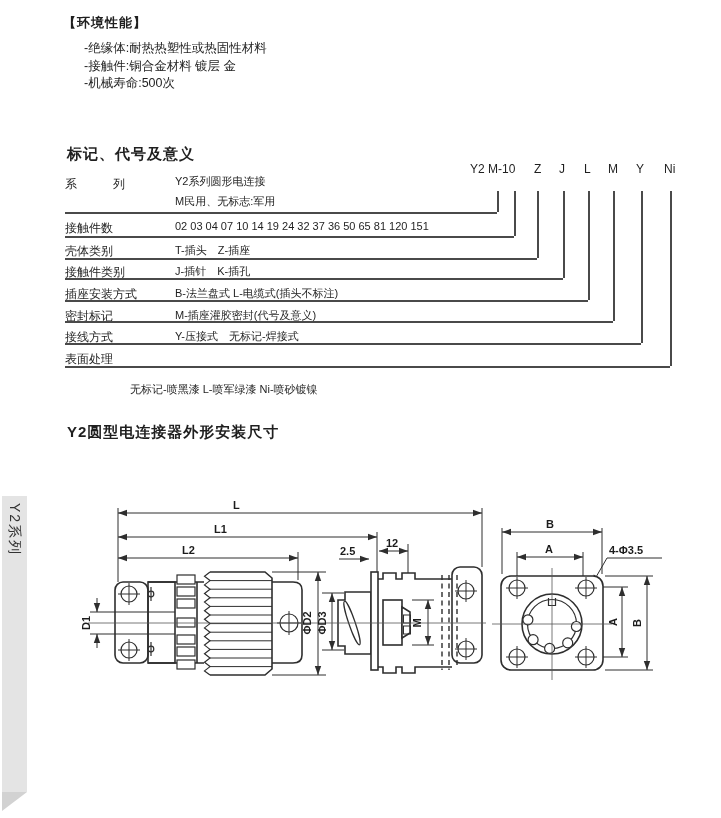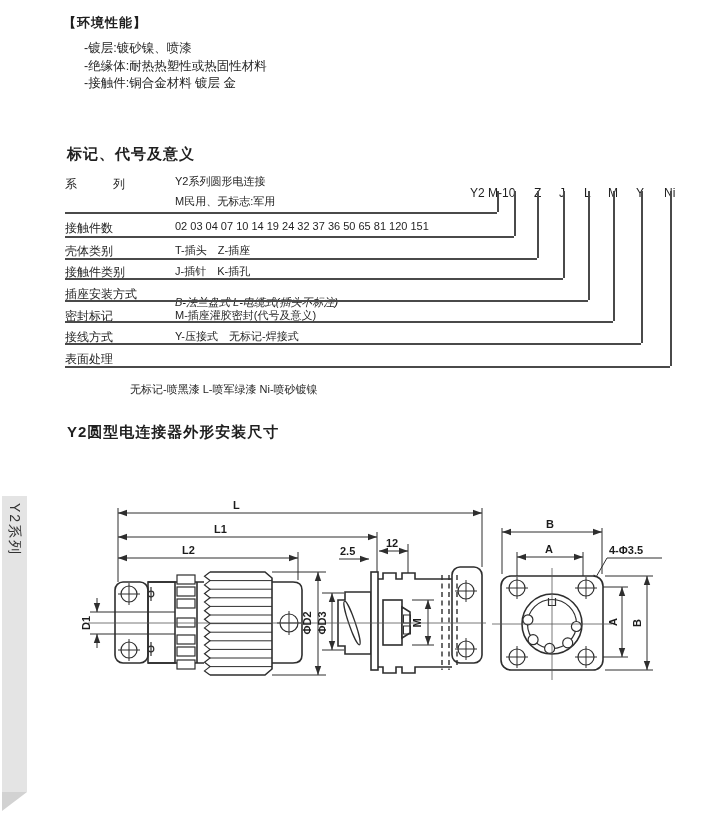--- a/index.html
+++ b/index.html
@@ -10,21 +10,21 @@
   .abs{position:absolute;}
   
   .env-heading{left:63px;top:14px;font-size:13px;font-weight:700;letter-spacing:1px;}
   .env-list{left:84px;top:40px;font-size:12.5px;line-height:17.6px;}
   
   .mark-heading{left:67px;top:145px;font-size:15px;font-weight:700;letter-spacing:1px;}
   .mlabel{position:absolute;left:65px;font-size:12px;white-space:nowrap;}
   .mvalue{position:absolute;left:175px;font-size:11px;white-space:nowrap;}
   .mline{position:absolute;left:65px;height:2px;background:#4a4a4a;}
   .mdrop{position:absolute;width:2px;background:#4a4a4a;}
-  .mcode{position:absolute;top:186px;font-size:12px;font-weight:400;white-space:nowrap;}
+  .mcode{position:absolute;top:162px;font-size:12px;font-weight:400;white-space:nowrap;}
   
   .draw-heading{left:67px;top:423px;font-size:15px;font-weight:700;letter-spacing:1px;}
   svg .dim{stroke:#2e2e2e;stroke-width:1;fill:none;}
   svg .out{stroke:#2e2e2e;stroke-width:1.6;fill:none;}
   svg .outf{stroke:#2e2e2e;stroke-width:1.6;fill:#ffffff;}
   svg .thin{stroke:#2e2e2e;stroke-width:1;fill:none;}
   svg .med{stroke:#2e2e2e;stroke-width:1.2;fill:none;}
   svg .medf{stroke:#2e2e2e;stroke-width:1.2;fill:#ffffff;}
   svg .hid{stroke:#2e2e2e;stroke-width:1.4;stroke-dasharray:5 3.5;fill:none;}
   svg .cl{stroke:#555555;stroke-width:0.8;fill:none;}
@@ -34,23 +34,23 @@
   .side-tab-shadow{left:2px;top:792px;width:25px;height:19px;background:#d2d2d2;
     clip-path:polygon(0 0,100% 0,0 100%);}
   .side-label{left:23px;top:503px;font-size:14px;color:#333;letter-spacing:2px;
     transform-origin:0 0;transform:rotate(90deg);white-space:nowrap;}
 </style>
 </head>
 <body>
 
 <div class="abs env-heading">【环境性能】</div>
 <div class="abs env-list">
-  <div>-镀层:镀砂镍、喷漆</div>
   <div>-绝缘体:耐热热塑性或热固性材料</div>
   <div>-接触件:铜合金材料 镀层 金</div>
+  <div>-机械寿命:500次</div>
 </div>
 
 <div class="abs mark-heading">标记、代号及意义</div>
 
 <span class="mcode" style="left:470px;">Y2 M-10</span>
 <span class="mcode" style="left:534px;">Z</span>
 <span class="mcode" style="left:559px;">J</span>
 <span class="mcode" style="left:584px;">L</span>
 <span class="mcode" style="left:608px;">M</span>
 <span class="mcode" style="left:636px;">Y</span>
@@ -76,21 +76,21 @@
 
 <span class="mlabel" style="top:243px;">壳体类别</span>
 <span class="mvalue" style="top:243px;">T-插头　Z-插座</span>
 <div class="mline" style="top:258px;width:472px;"></div>
 
 <span class="mlabel" style="top:264px;">接触件类别</span>
 <span class="mvalue" style="top:264px;">J-插针　K-插孔</span>
 <div class="mline" style="top:278px;width:498px;"></div>
 
 <span class="mlabel" style="top:286px;">插座安装方式</span>
-<span class="mvalue" style="top:295px;font-style:italic;">B-法兰盘式 L-电缆式(插头不标注)</span>
+<span class="mvalue" style="top:286px;">B-法兰盘式 L-电缆式(插头不标注)</span>
 <div class="mline" style="top:300px;width:523px;"></div>
 
 <span class="mlabel" style="top:308px;">密封标记</span>
 <span class="mvalue" style="top:308px;">M-插座灌胶密封(代号及意义)</span>
 <div class="mline" style="top:321px;width:548px;"></div>
 
 <span class="mlabel" style="top:329px;">接线方式</span>
 <span class="mvalue" style="top:329px;">Y-压接式　无标记-焊接式</span>
 <div class="mline" style="top:343px;width:576px;"></div>
 

